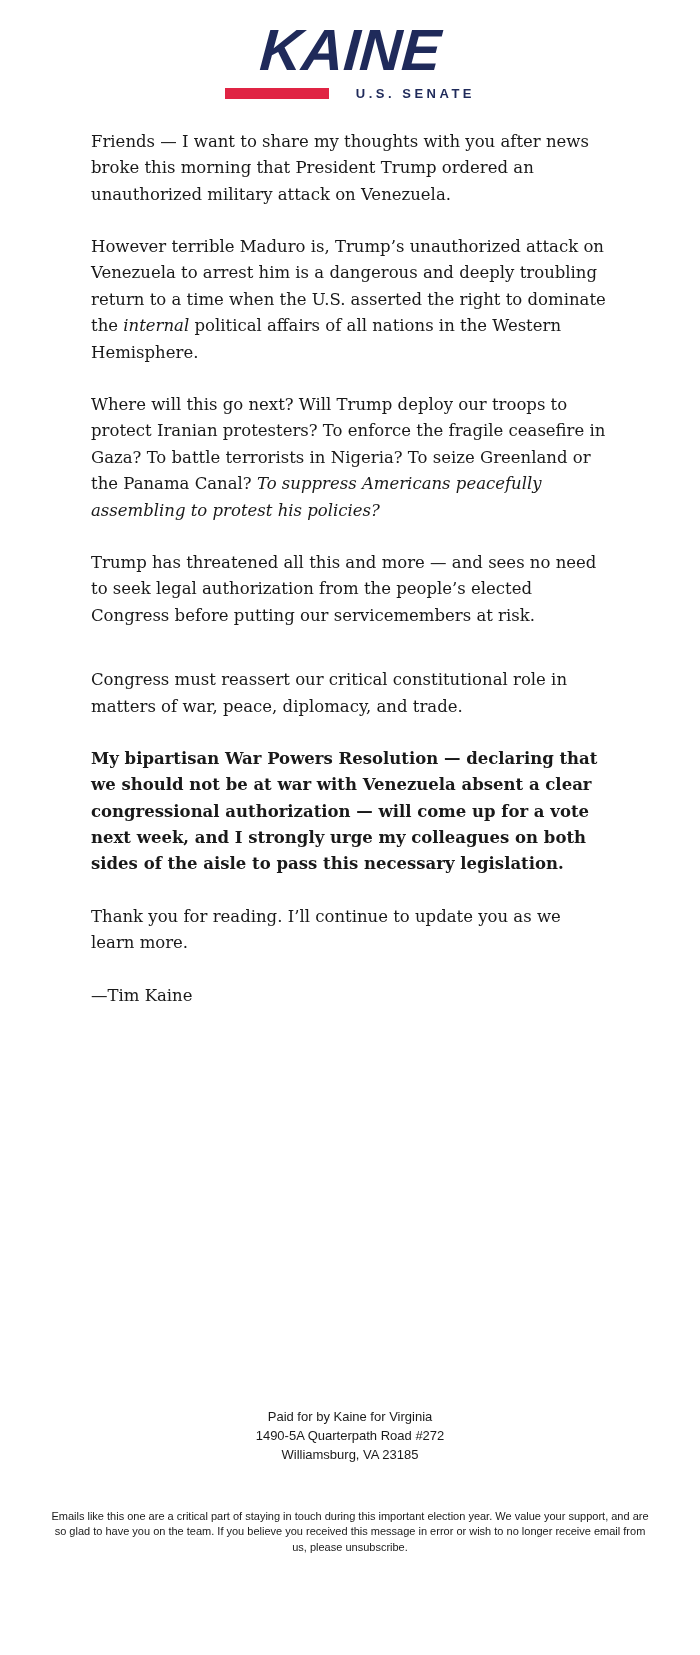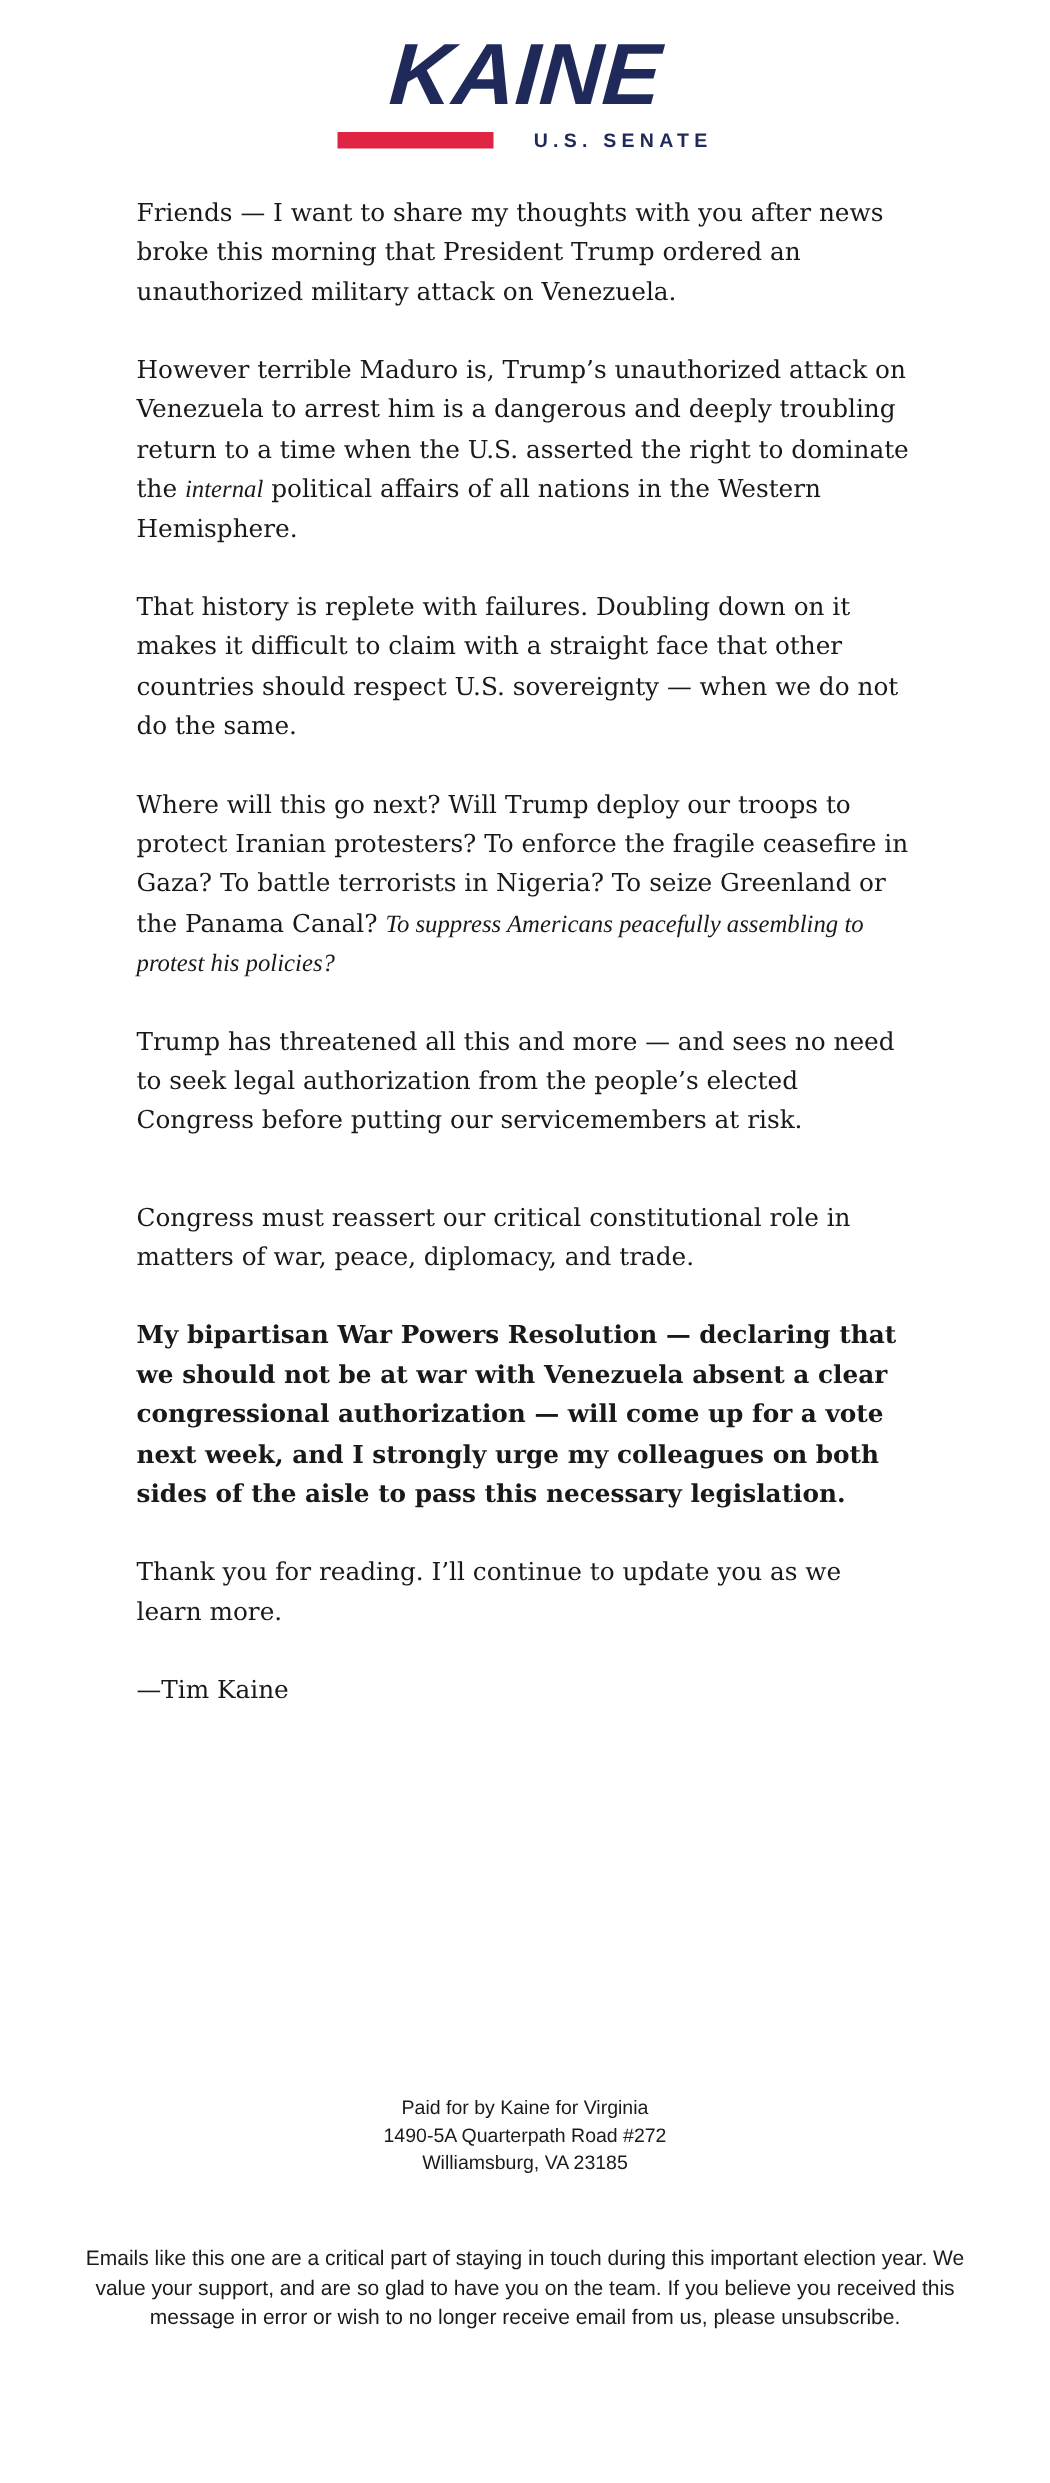--- a/index.html
+++ b/index.html
@@ -58,37 +58,37 @@
 
   
   .content{
     padding:28px 91px 0;
     font-family:"DejaVu Serif","Liberation Serif",serif;
     font-size:16.5px;
     line-height:1.6;
     color:var(--ink);
   }
   .content p{margin:0 0 26px;}
-  .run-italic{font-style:italic;font-family:Liberation Serif, serif;}
+  .run-italic{font-style:italic;}
   p.para-underline{margin-top:38px;}
   p.para-bold{font-weight:bold;}
 
   
   .footer{
     margin-top:auto;
     text-align:center;
     font-family:"Liberation Sans","DejaVu Sans",sans-serif;
     color:#1a1a1a;
   }
   .paid-for{
     font-size:13px;
     line-height:1.45;
   }
   .disclaimer{
-    font-size:14px;
+    font-size:11px;
     line-height:1.4;
     margin:44px auto 0;
     max-width:600px;
     padding-bottom:100px;
     color:#1a1a1a;
   }
   .unsubscribe{
     color:inherit;
     text-decoration:none;
     cursor:pointer;
@@ -106,21 +106,20 @@
       <span class="logo-senate">U.S. SENATE</span>
     </div>
   </header>
 
   <main class="content">
 
     <p><span>Friends — I want to share my thoughts with you after news broke this morning that President Trump ordered an unauthorized military attack on Venezuela.</span></p>
 
     <p><span>However terrible Maduro is, Trump’s unauthorized attack on Venezuela to arrest him is a dangerous and deeply troubling return to a time when the U.S. asserted the right to dominate the </span><span class="run-italic">internal</span><span> political affairs of all nations in the Western Hemisphere.</span></p>
 
-    <p><span>That history is replete with failures. Doubling down on it makes it difficult to claim with a straight face that other countries should respect U.S. sovereignty — when we do not do the same.</span></p>
 
     <p><span>Where will this go next? Will Trump deploy our troops to protect Iranian protesters? To enforce the fragile ceasefire in Gaza? To battle terrorists in Nigeria? To seize Greenland or the Panama Canal? </span><span class="run-italic">To suppress Americans peacefully assembling to protest his policies?</span></p>
 
     <p><span>Trump has threatened all this and more — and sees no need to seek legal authorization from the people’s elected Congress before putting our servicemembers at risk.</span></p>
 
     <p class="para-underline"><span>Congress must reassert our critical constitutional role in matters of war, peace, diplomacy, and trade.</span></p>
 
     <p class="para-bold"><span>My bipartisan War Powers Resolution — declaring that we should not be at war with Venezuela absent a clear congressional authorization — will come up for a vote next week, and I strongly urge my colleagues on both sides of the aisle to pass this necessary legislation.</span></p>
 
 

